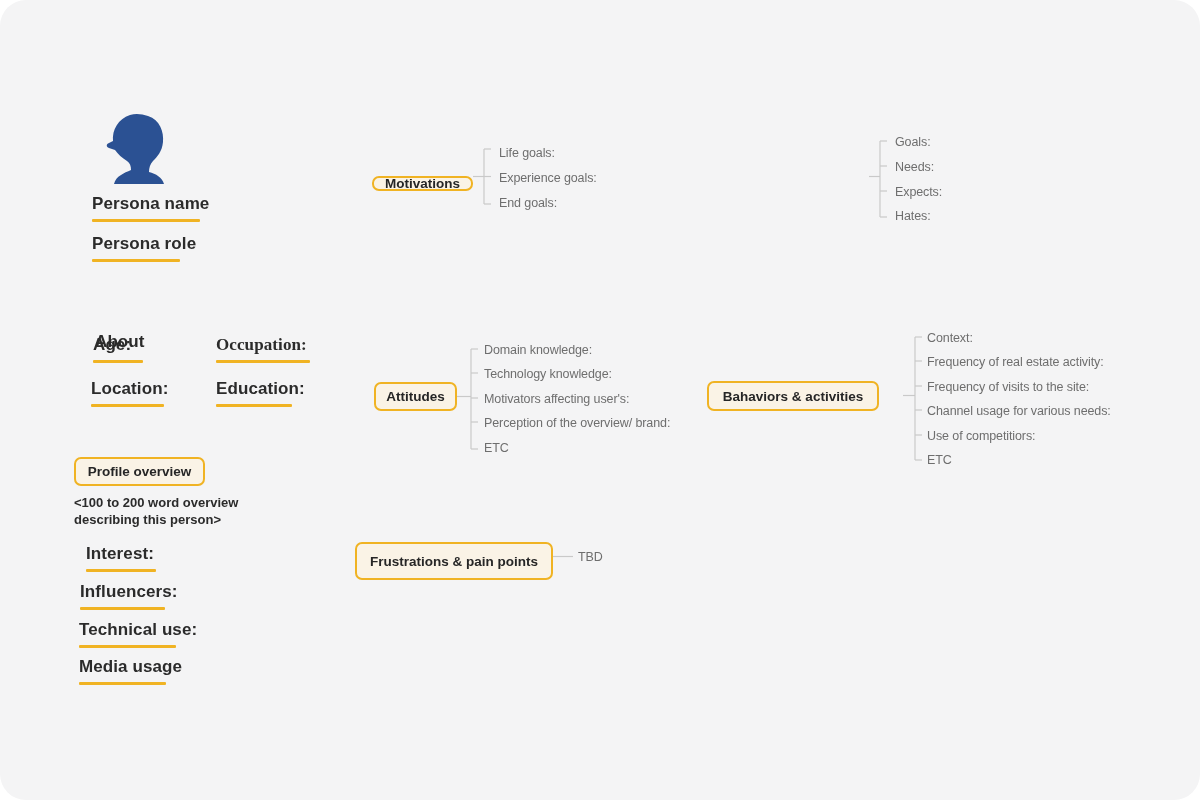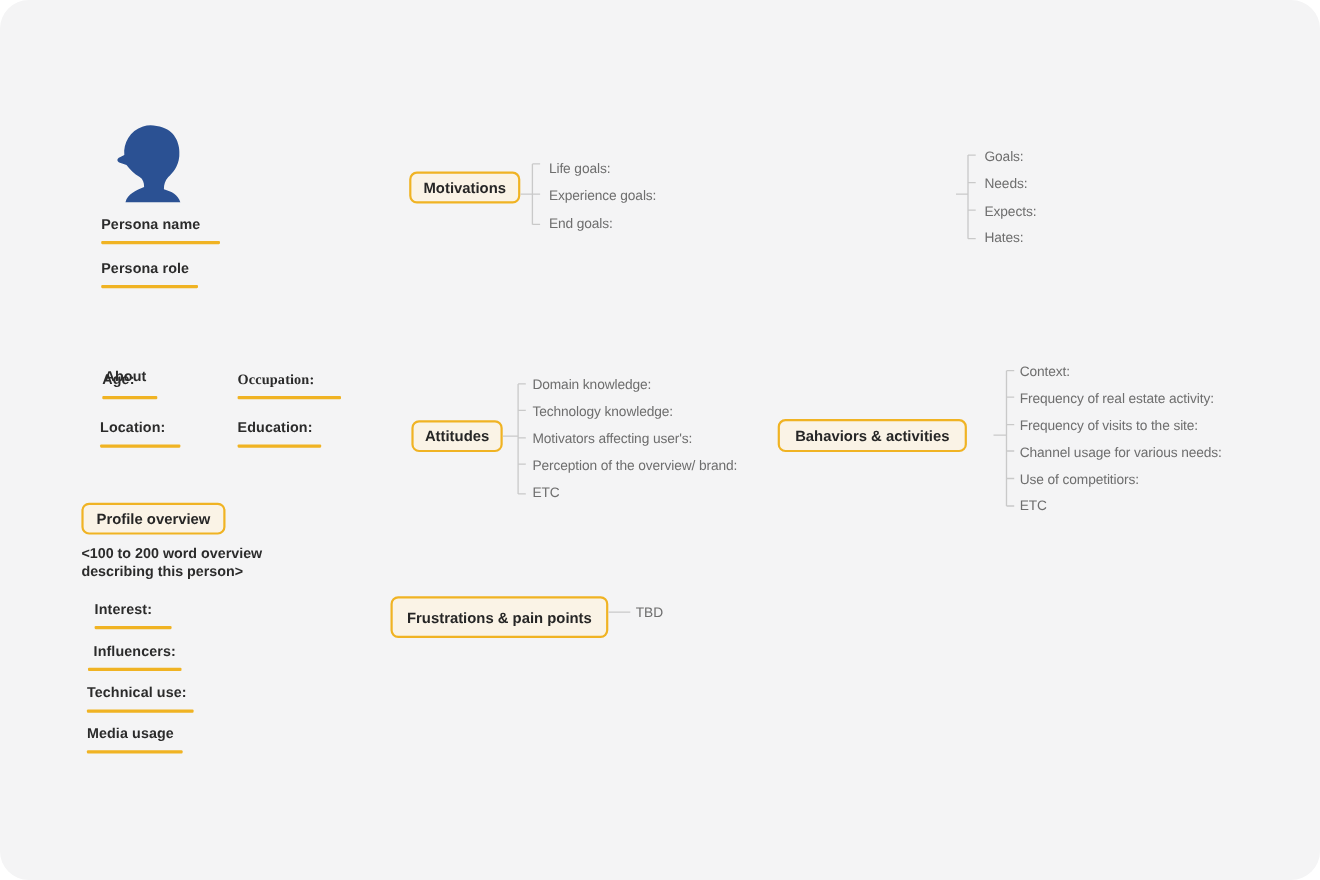--- a/index.html
+++ b/index.html
@@ -33,21 +33,21 @@
     width: 68px;
     height: 72px;
   }
 
   .field {
     position: absolute;
     white-space: nowrap;
   }
   .field .flabel {
     display: block;
-    font-size: 13px;
+    font-size: 17px;
     font-weight: bold;
     color: #2b2b2b;
     letter-spacing: 0.1px;
     line-height: 16px;
   }
   .field .fline {
     display: block;
     height: 3px;
     background: #f0b323;
     border-radius: 1px;
@@ -172,21 +172,21 @@
   <div class="field" style="left:79px; top:622px; width:97px;">
     <span class="flabel">Technical use:</span>
     <span class="fline"></span>
   </div>
 
   <div class="field" style="left:79px; top:659px; width:87px;">
     <span class="flabel">Media usage</span>
     <span class="fline"></span>
   </div>
 
-  <div class="node" style="left:372px; top:156px; width:101px; height:29px;justify-content:center;">
+  <div class="node" style="left:372px; top:176px; width:101px; height:15px;justify-content:center;">
     <span>Motivations</span>
   </div>
   <div class="conn" style="left:473px; top:146px;">
     <svg width="24" height="62" viewBox="0 0 24 62">
       <g fill="none" stroke="#c9c9c9" stroke-width="1.2">
         <path d="M0 30.5 H11"></path>
         <path d="M11 3 V58"></path>
         <path d="M11 3 H18"></path>
         <path d="M11 30.5 H18"></path>
         <path d="M11 58 H18"></path>

